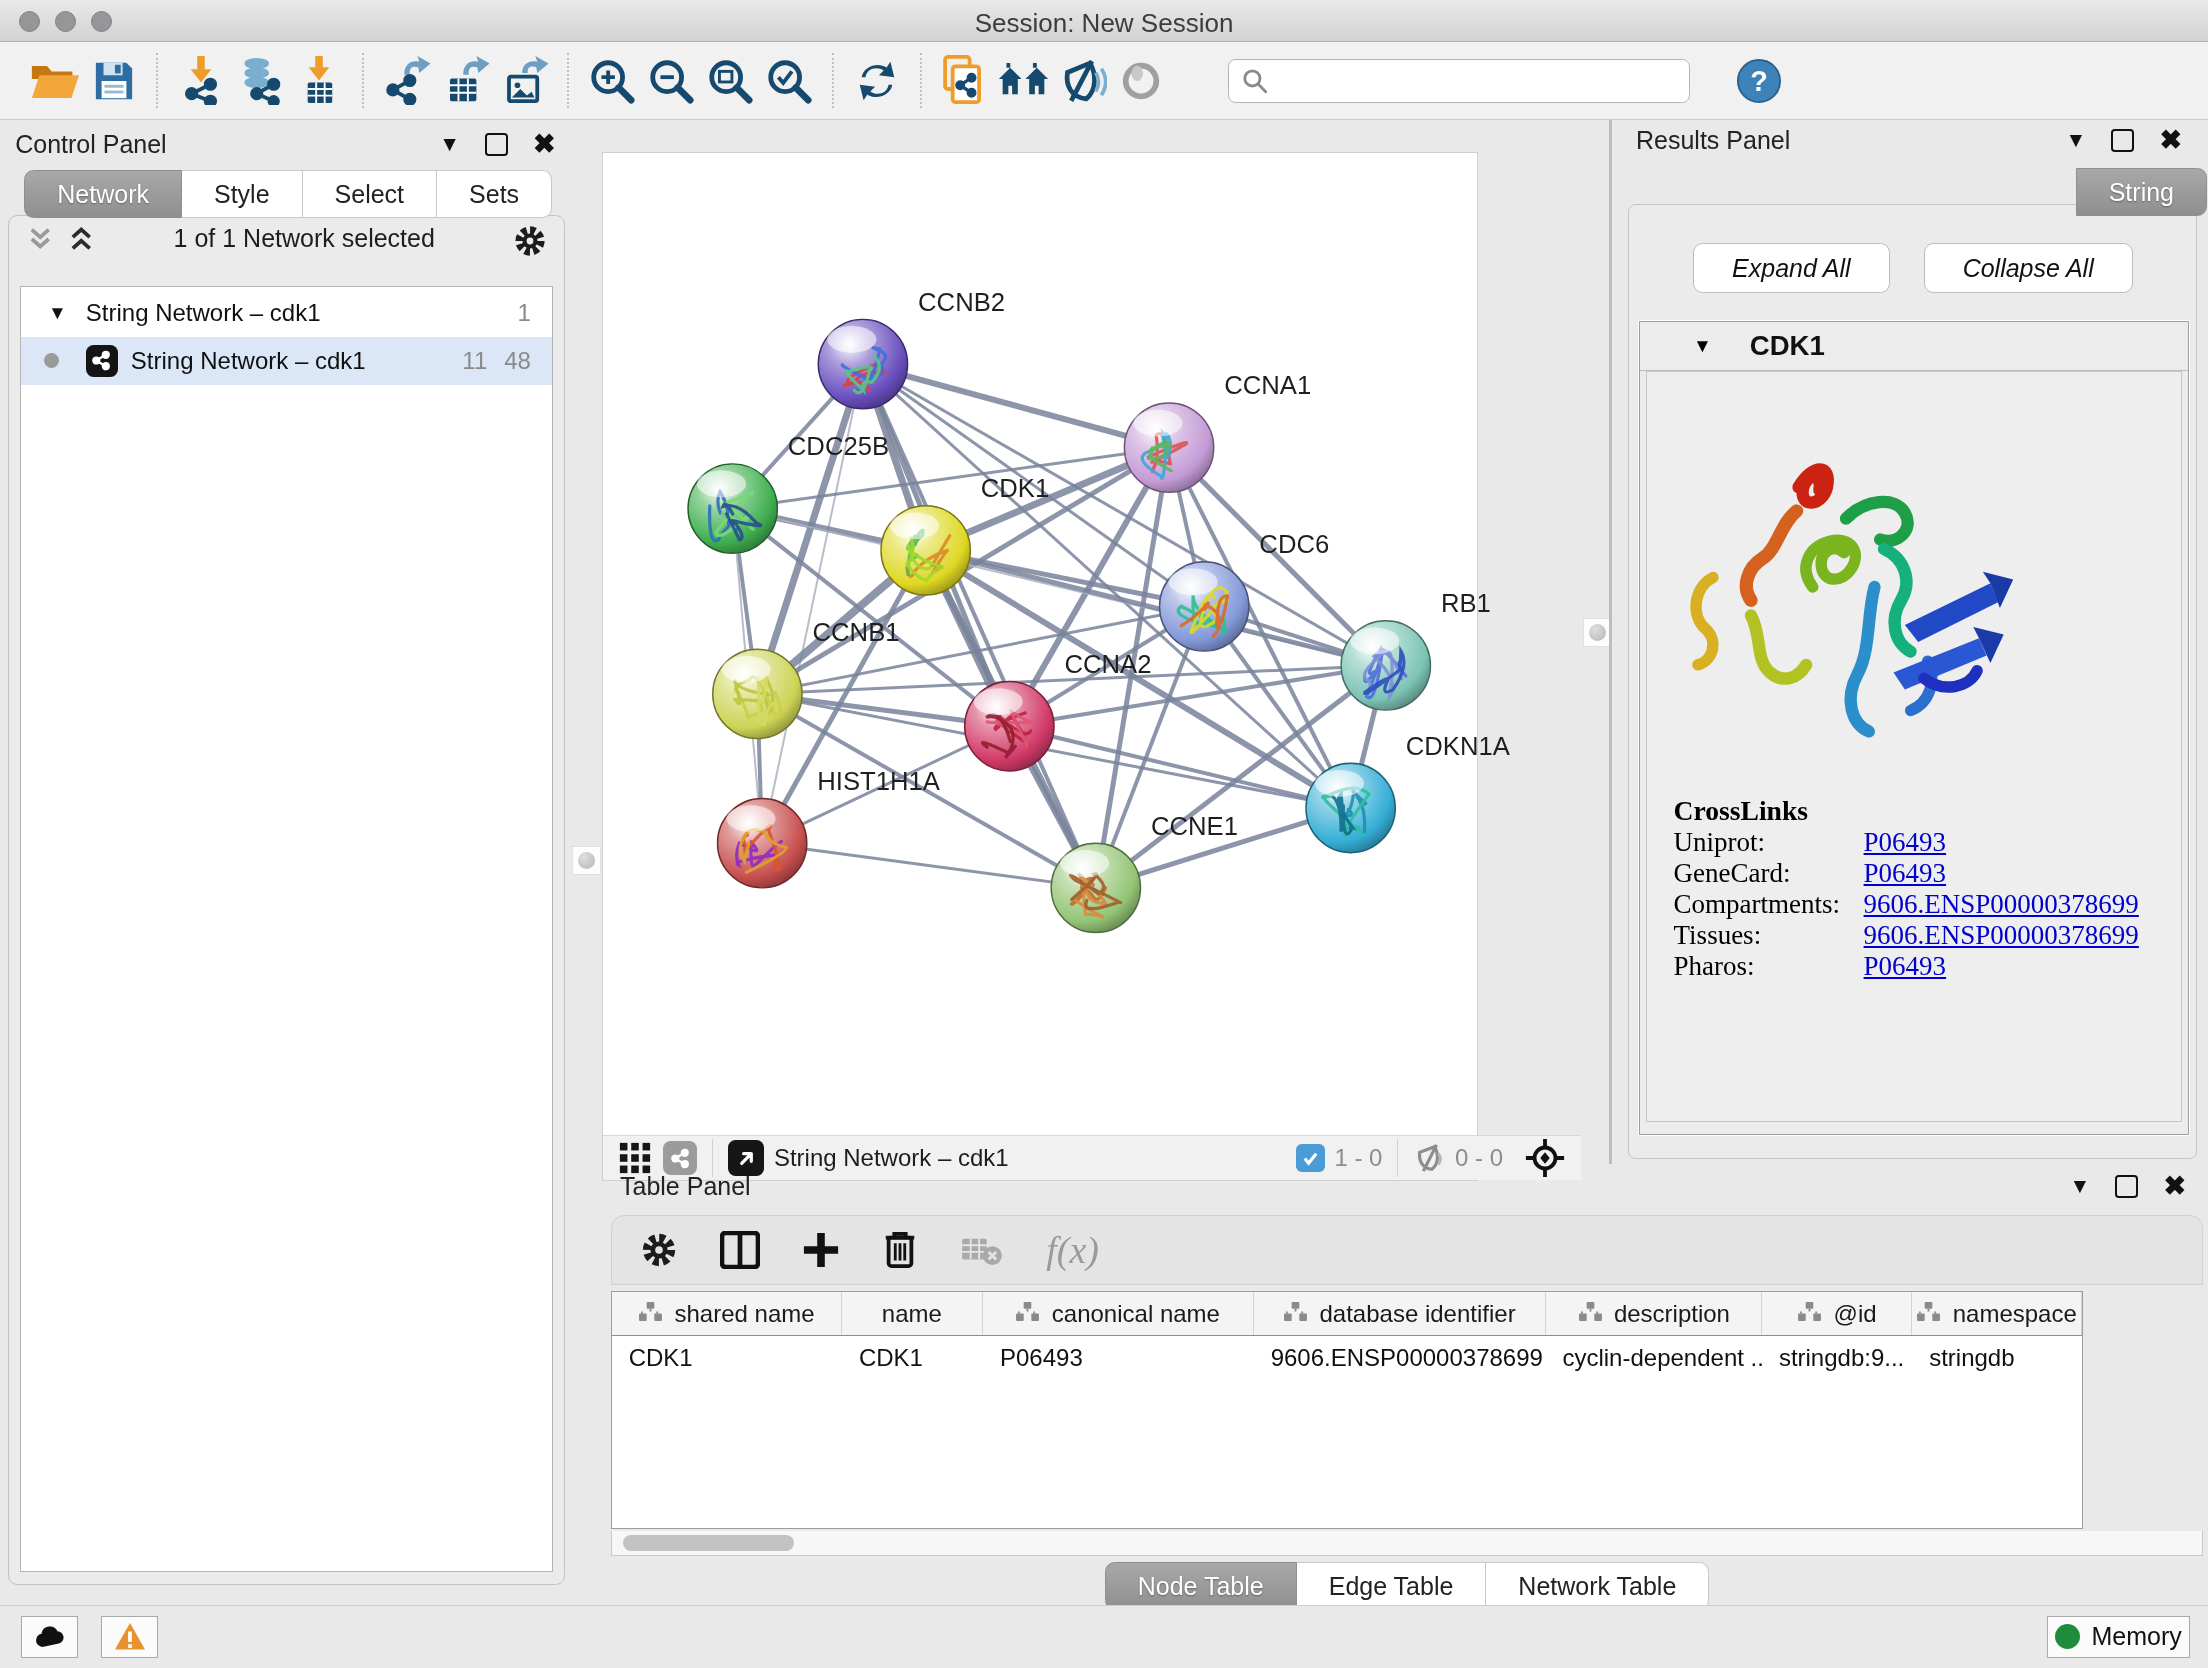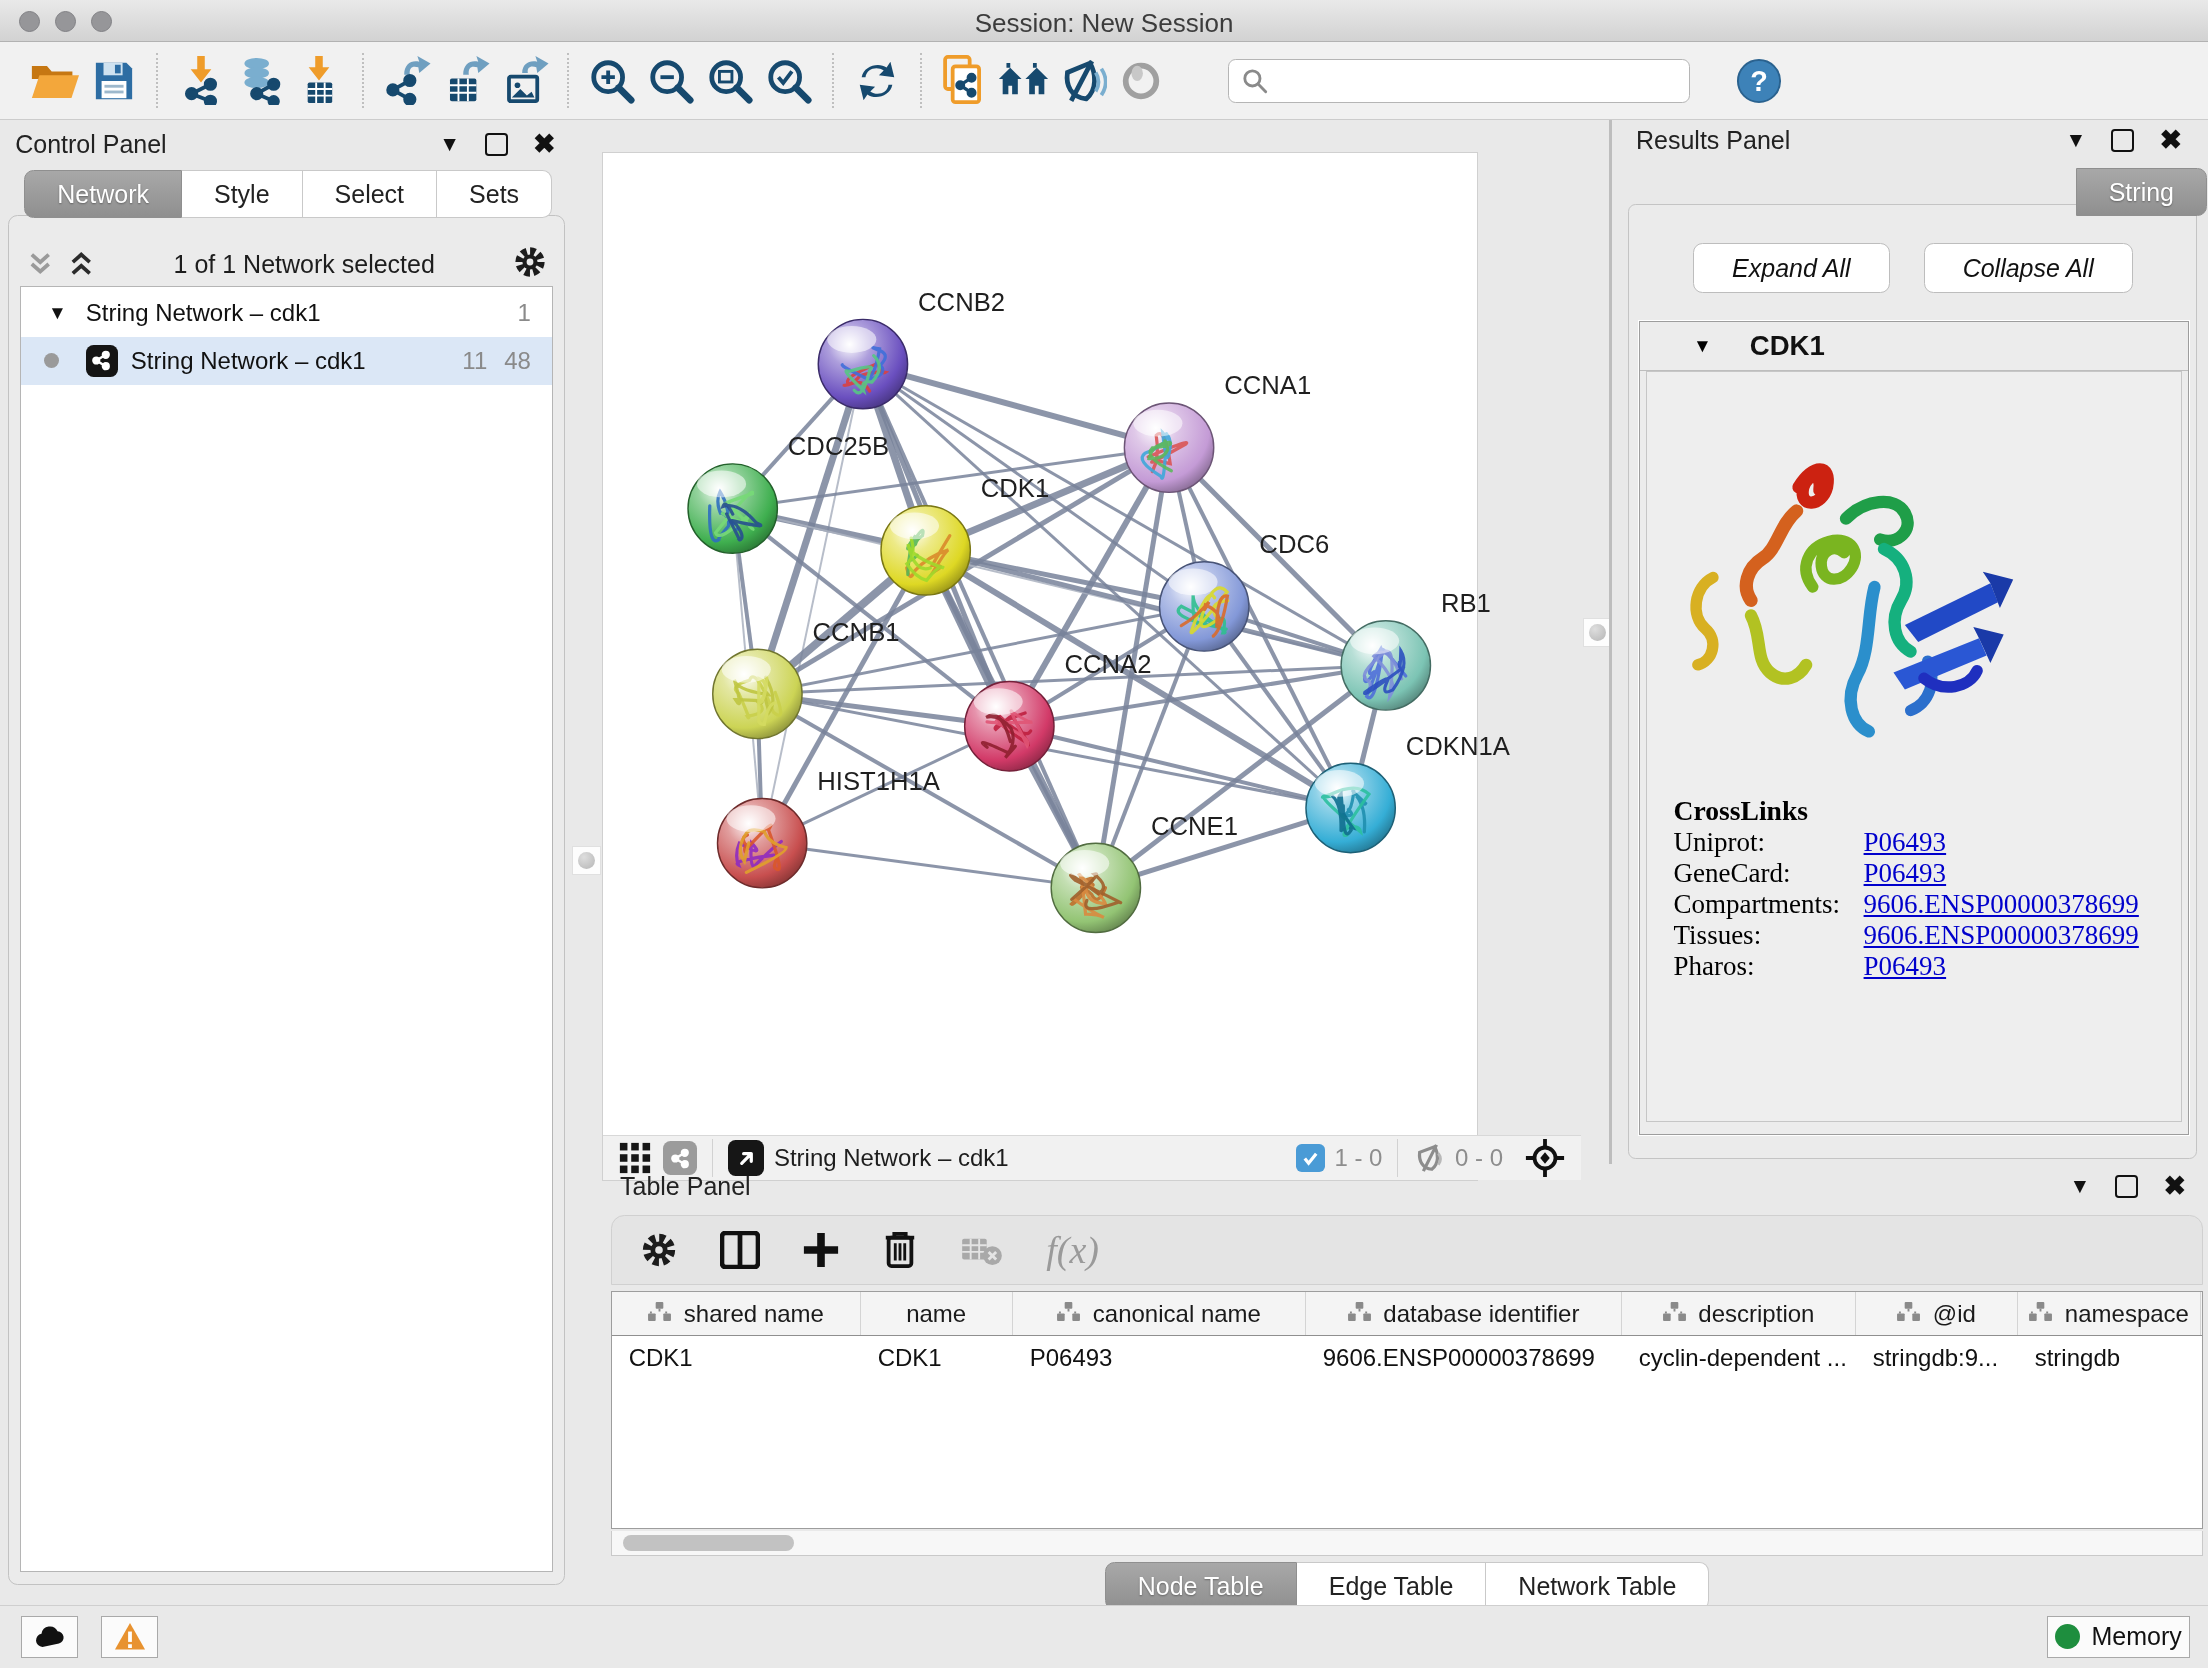--- a/index.html
+++ b/index.html
@@ -40,21 +40,21 @@
   .tab.sel { background:linear-gradient(#a8a8a8,#8f8f8f); color:#ffffff; border-color:#8f8f8f;
     text-shadow:0 1px 1.9px rgba(0,0,0,.35); }
 
   
   #control-panel { position:absolute; left:5.7px; top:124px; width:565px; height:1472px; }
   #cp-header { display:flex; justify-content:space-between; align-items:center;
     padding:5.7px 15px 1.9px 9.5px; }
   #cp-tabs { display:flex; justify-content:center; margin-top:9.5px; position:relative; z-index:2; }
   #cp-body { position:absolute; left:1.9px; top:91px; width:557px; height:1370px;
     background:#ebebeb; border:1px solid #c2c2c2; border-radius:9.5px; }
-  #cp-toolbar { height:55px; display:flex; align-items:flex-end; padding:0 17px; margin-top:7.6px; }
+  #cp-toolbar { height:55px; display:flex; align-items:flex-start; padding:0 17px; margin-top:7.6px; }
   #cp-summary { flex:1; text-align:center; font-size:25px; color:#1d1d1d; }
   #cp-tree { position:absolute; left:11.4px; top:70px; width:533px; height:1286px;
     background:#ffffff; border:1px solid #b5b5b5; }
   .tree-row { display:flex; align-items:center; height:46px; font-size:24px; color:#111; }
   .tree-row .count { color:#8a8a8a; margin-left:auto; }
   #tree-root { padding:5.7px 21px 0 27px; }
   #tree-child { margin-top:3.8px; padding:0 21px 0 15px; background:#dbe7f6; height:48px; }
   .share-badge { width:32px; height:32px; background:#141414; border-radius:7.6px;
     display:flex; align-items:center; justify-content:center; margin:0 13.3px 0 27px; }
 
@@ -107,21 +107,21 @@
   .cl-row { display:flex; font-size:27px; }
   .cl-label { width:190px; color:#000; }
   .cl-link { color:#0000cc; text-decoration:underline; }
 
   
   #table-panel { position:absolute; left:605px; top:1164px; width:1604px; height:436px; }
   #tp-header { display:flex; justify-content:space-between; align-items:center; padding:7.6px 23px 1.9px 15px; }
   #tp-tools { position:absolute; left:5.7px; top:51px; width:1592px; height:70px;
     background:#e4e4e4; border:1px solid #d0d0d0; border-radius:13.3px 13.3px 0 0;
     display:flex; align-items:center; gap:42px; padding-left:28.5px; }
-  #tp-table { position:absolute; left:5.7px; top:127px; width:1592px; height:238px;
+  #tp-table { position:absolute; left:5.7px; top:127px; width:1472px; height:238px;
     background:#ffffff; border:1.9px solid #9d9d9d; }
   #tp-colhead { display:flex; height:44px; background:#f4f4f4; border-bottom:1.9px solid #8f8f8f; }
   .col-h { display:flex; align-items:center; justify-content:center; gap:11.4px;
     font-size:24px; color:#1a1a1a; border-right:1px solid #d4d4d4; overflow:hidden; white-space:nowrap; }
   .trow { display:flex; height:44px; }
   .tcell { font-size:24px; color:#111; padding-left:17px; display:flex; align-items:center;
     overflow:hidden; white-space:nowrap; }
   #tp-hscroll { position:absolute; left:5.7px; top:367px; width:1592px; height:25px;
     background:#f7f7f7; border:1px solid #c9c9c9; border-top:none; }
   #tp-thumb { position:absolute; left:11.4px; top:3.8px; width:171px; height:16px;

